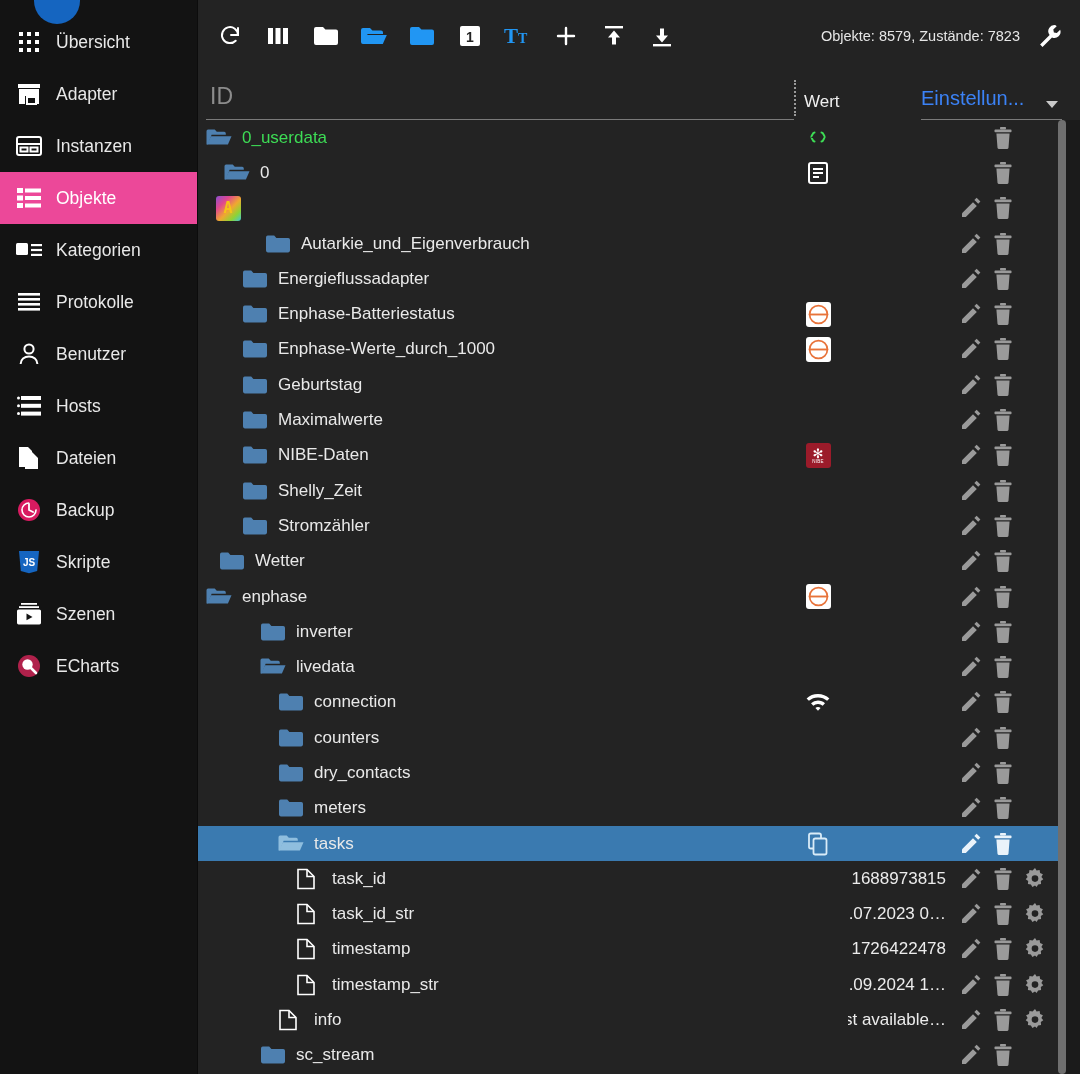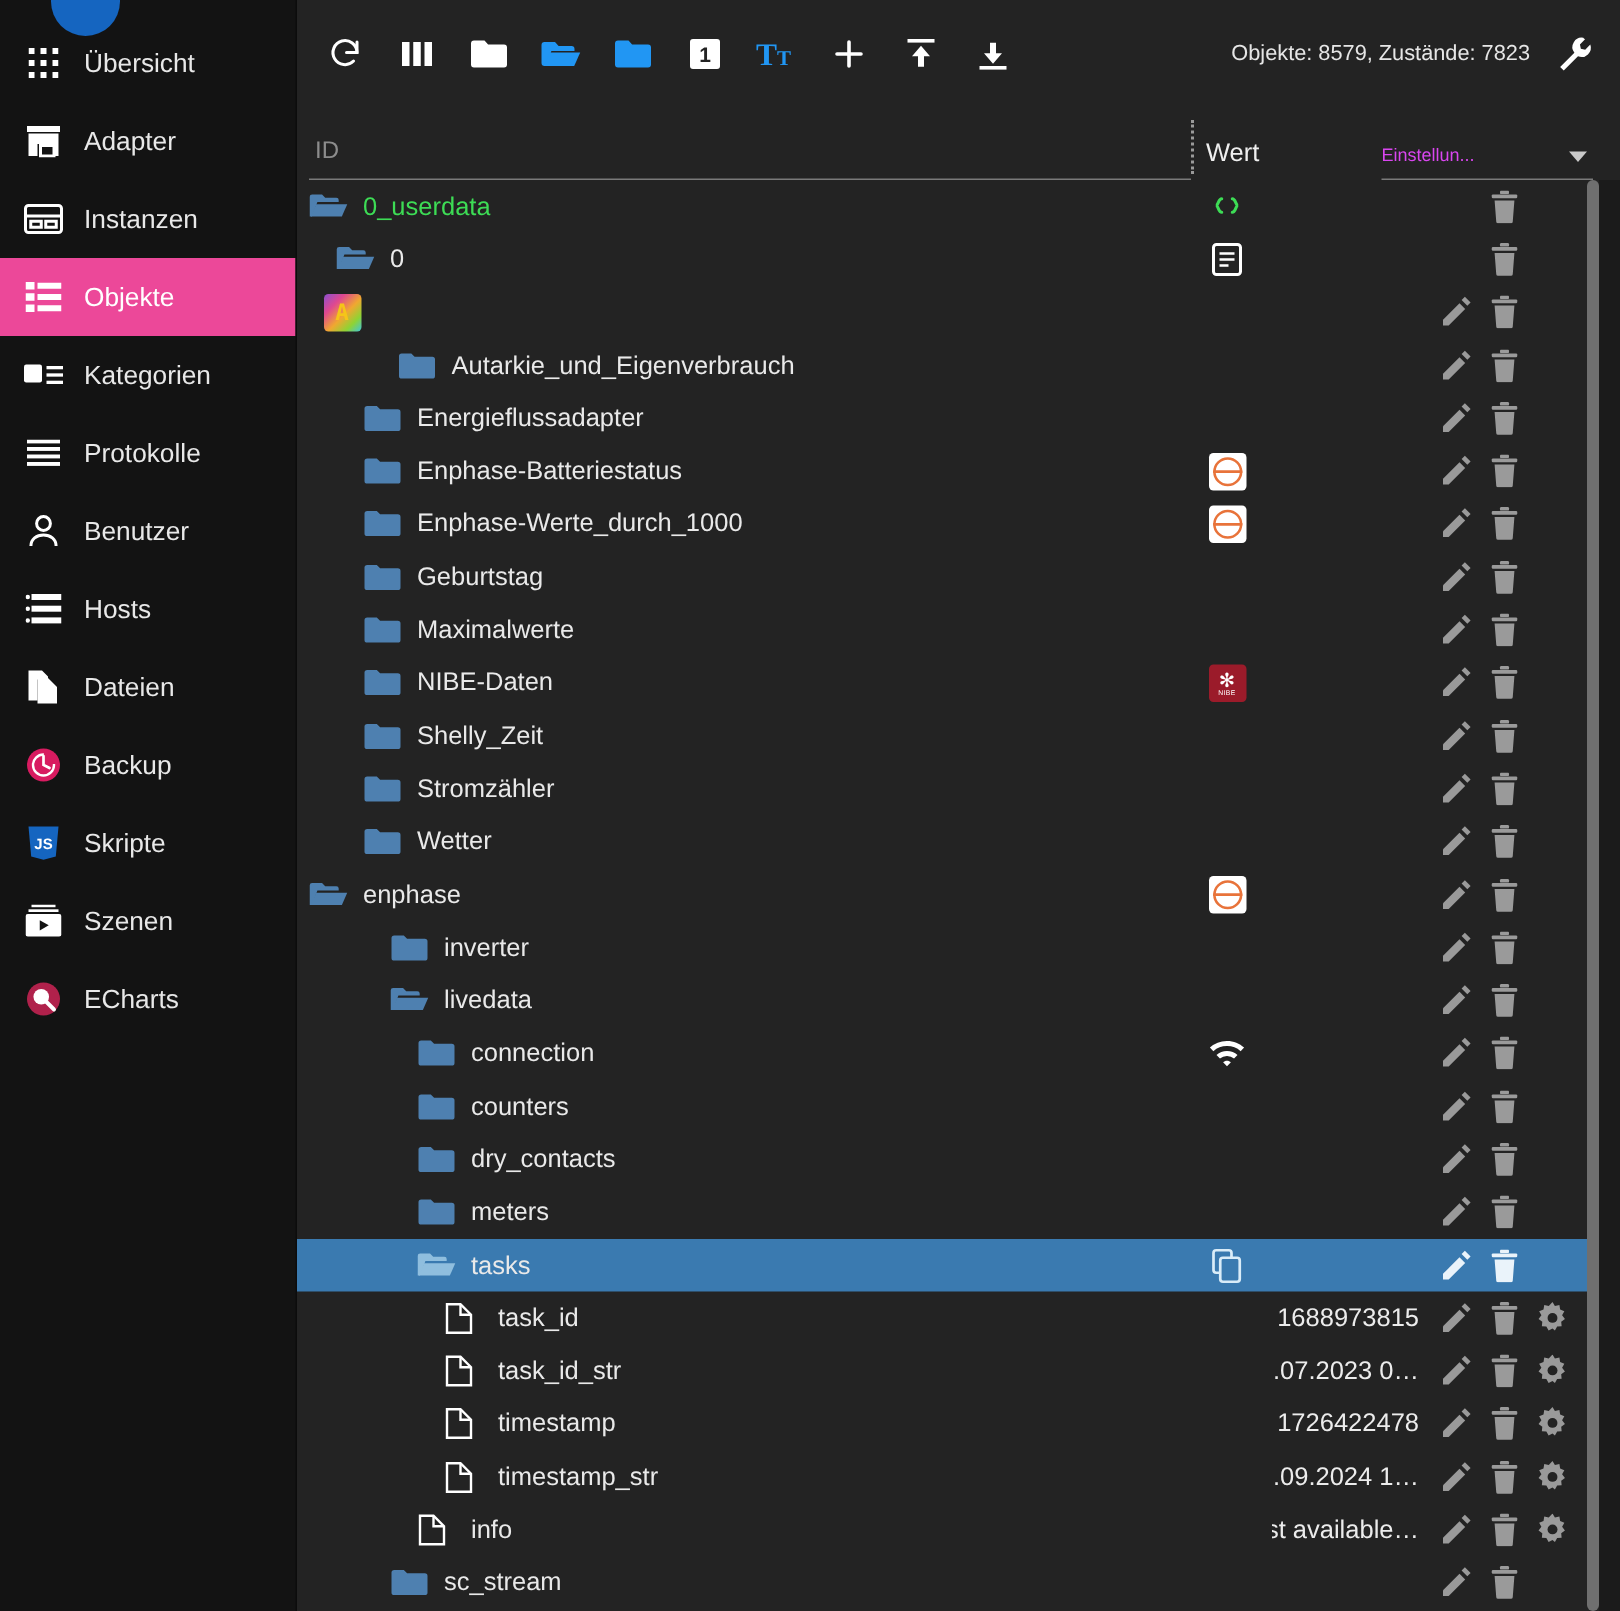--- a/index.html
+++ b/index.html
@@ -67,40 +67,40 @@
   .thead {
     height: 48px; flex: 0 0 48px;
     display: flex; align-items: flex-end;
     padding: 0 0 0 8px; position: relative;
   }
   .th-id {
     flex: 0 0 588px; position: relative; height: 40px;
   }
   .th-id .ph {
     position: absolute; left: 4px; bottom: 10px;
-    color: #8c8c8c; font-size: 16px;
+    color: #8c8c8c; font-size: 23px;
   }
   .th-id .underline {
     position: absolute; left: 0; right: 0; bottom: 0;
     height: 1px; background: #7a7a7a;
   }
   .th-divider {
     flex: 0 0 2px; height: 36px;
     border-left: 2px dotted #9a9a9a; margin: 0 0 4px 0;
   }
   .th-wert {
     flex: 0 0 125px; color: #efefef; font-size: 17px;
     padding-left: 8px; padding-bottom: 8px;
   }
   .th-settings {
     flex: 1 1 auto; position: relative; height: 40px; margin-right: 18px;
   }
   .th-settings .lbl {
     position: absolute; left: 0; bottom: 10px;
-    color: #d946ef; font-size: 12px;
+    color: #3b82f6; font-size: 20px;
   }
   .th-settings .caret {
     position: absolute; right: 4px; bottom: 12px;
     width: 0; height: 0;
     border-left: 6px solid transparent; border-right: 6px solid transparent;
     border-top: 7px solid #c9c9c9;
   }
   .th-settings .underline {
     position: absolute; left: 0; right: 0; bottom: 0;
     height: 1px; background: #7a7a7a;
@@ -747,21 +747,21 @@
                 <svg width="20" height="22" viewBox="0 0 20 22" fill="#9a9a9a">
                   <rect x="1.5" y="2.6" width="17" height="2.6" rx="0.8"></rect>
                   <rect x="7" y="0" width="6" height="2.4" rx="0.8"></rect>
                   <path d="M3.4 6.6h13.2l-1.1 14.2a1.2 1.2 0 0 1-1.2 1.1H5.7a1.2 1.2 0 0 1-1.2-1.1z"></path>
                 </svg>
               </span>
               <span class="act hidden"></span>
             </div>
           </div>
           <div class="row">
-            <div class="name-cell" style="padding-left:44px">
+            <div class="name-cell" style="padding-left:21px">
        <span class="folder-ico">
                 <svg width="26" height="20" viewBox="0 0 26 20">
                   <path d="M1 3.4A1.8 1.8 0 0 1 2.8 1.6h6.4l2.2 2.3h11.8A1.8 1.8 0 0 1 25 5.7v10.9a1.8 1.8 0 0 1-1.8 1.8H2.8A1.8 1.8 0 0 1 1 16.6z" fill="#4e80b0"></path>
                 </svg>
               </span>
        <span class="row-label">Wetter</span>
      </div>
      <div class="val-ico-cell"></div>
      <div class="val-text-cell"></div>
      <div class="actions">

